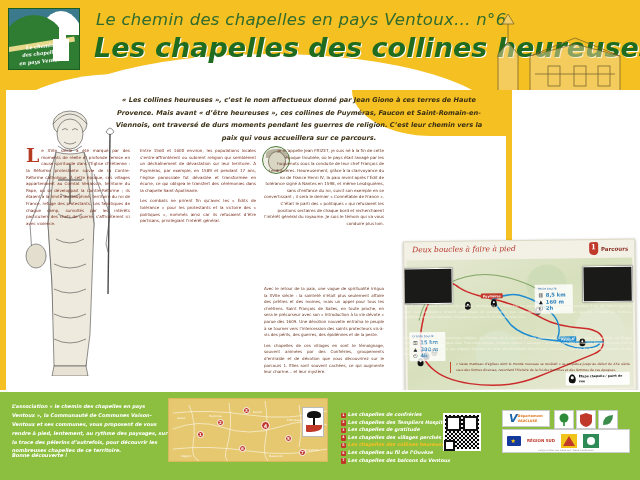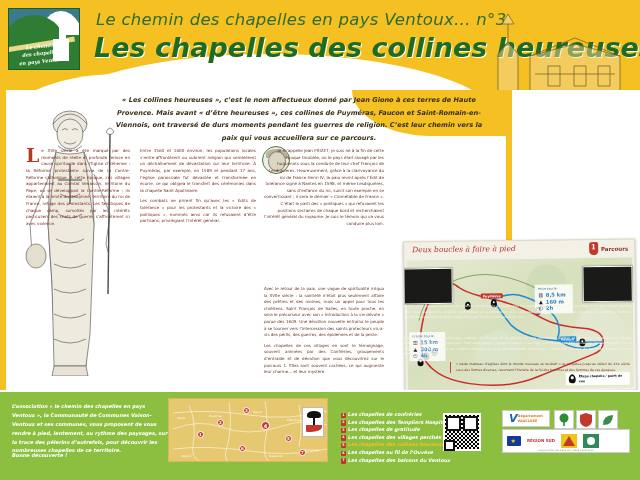--- a/index.html
+++ b/index.html
@@ -351,21 +351,21 @@
       <div class="chapel"></div>
       <div class="steeple"></div>
       <div class="spire"></div>
       <div class="logo-text">
         <div>Le chemin</div>
         <div>des chapelles</div>
         <div>en pays Ventoux</div>
       </div>
     </div>
 
-    <div class="head-line1">Le chemin des chapelles en pays Ventoux…   n°3</div>
+    <div class="head-line1">Le chemin des chapelles en pays Ventoux…   n°6</div>
     <div class="head-line2">Les chapelles des collines heureuses</div>
 
     <svg width="150" height="90" viewBox="0 0 150 90" style="position:absolute;right:0;top:14px;">
       <g stroke="#6b5a28" stroke-width="0.7" fill="none">
         <path d="M40 90 L40 42 L85 30 L130 42 L130 90" fill="#f2d89a" fill-opacity="0.5"></path>
         <path d="M40 42 L85 24 L130 42"></path>
         <rect x="58" y="52" width="12" height="20"></rect>
         <rect x="84" y="52" width="12" height="20"></rect>
         <rect x="108" y="52" width="12" height="20"></rect>
         <path d="M8 90 L8 40 L18 28 L28 40 L28 90" fill="#f2d89a" fill-opacity="0.5"></path>

